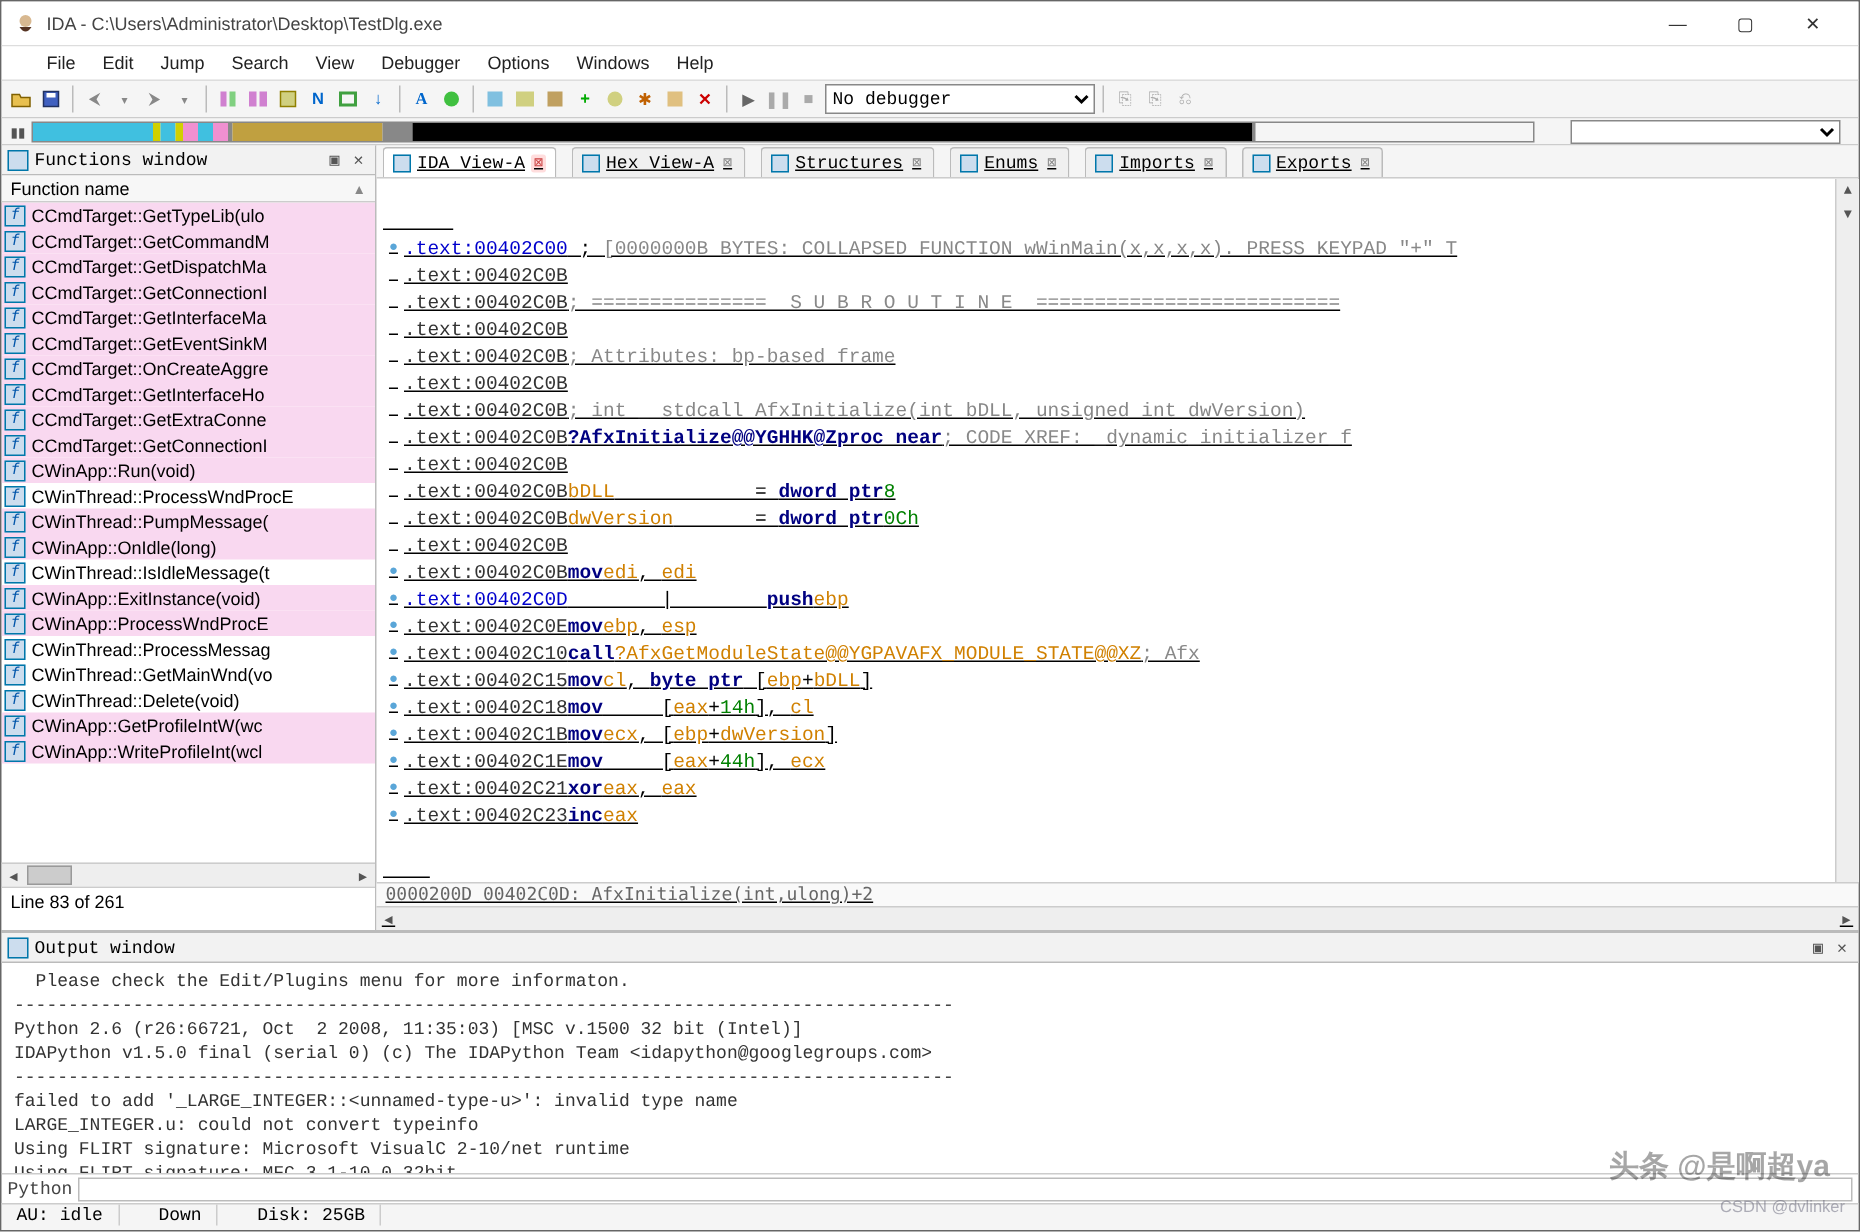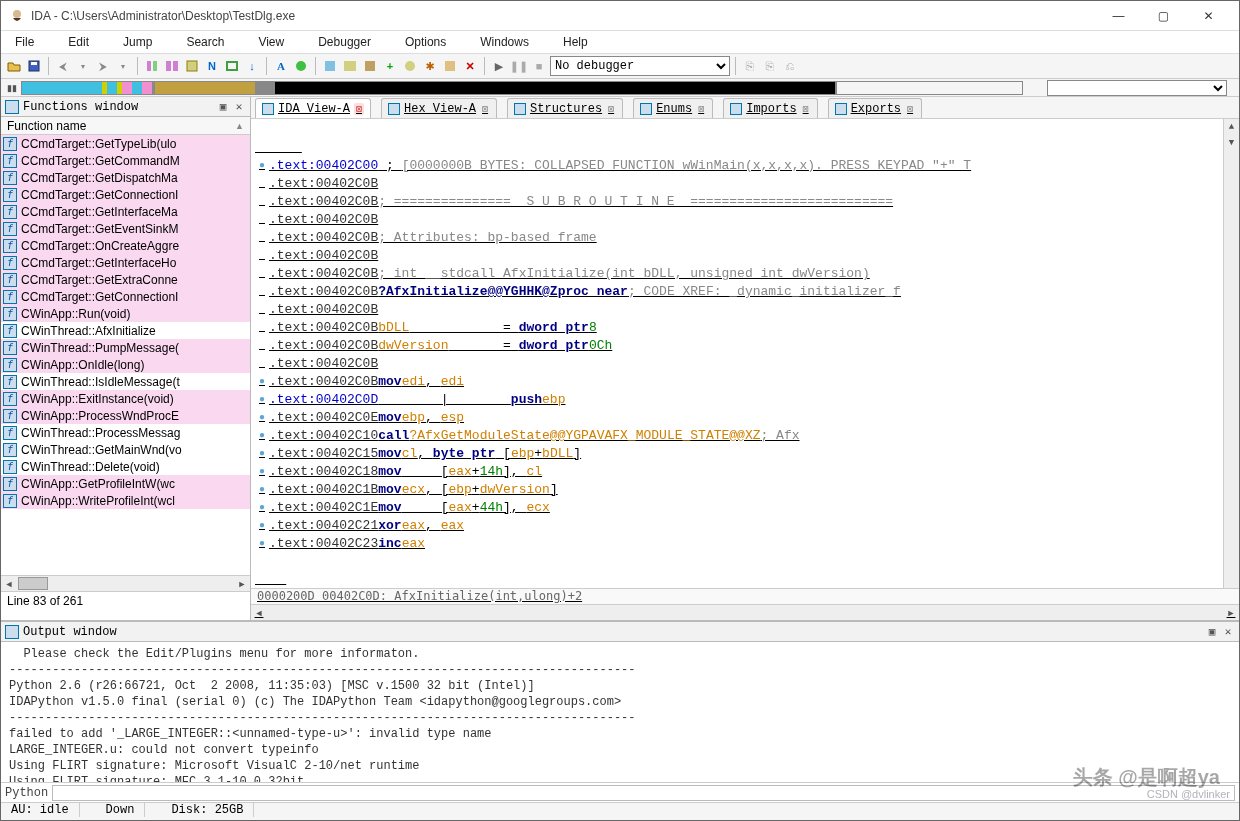--- a/index.html
+++ b/index.html
@@ -2,21 +2,21 @@
 <html><head>
 <meta charset="utf-8">
 <style>
 * { box-sizing: border-box; margin: 0; padding: 0; }
 body { font-family: "Segoe UI", Tahoma, sans-serif; font-size: 12px; background: #fff; width: 1240px; height: 821px; overflow: hidden; border: 1px solid #666; display: flex; flex-direction: column; }
 .titlebar { height: 30px; display: flex; align-items: center; padding: 0 8px; background: #fff; border-bottom: 1px solid #ddd; }
 .titlebar .icon { width: 16px; height: 16px; margin-right: 6px; }
 .titlebar .title { flex: 1; color: #444; font-size: 12px; }
 .winbtns { display: flex; }
 .winbtns div { width: 45px; height: 28px; display: flex; align-items: center; justify-content: center; color: #333; cursor: pointer; font-family: Arial; }
-.menubar { height: 22px; display: flex; align-items: center; padding: 0 6px; background: #fff; gap: 18px; }
+.menubar { height: 22px; display: flex; align-items: center; padding: 0 22px; background: #fff; gap: 2px; }
 .menubar span { padding: 2px 8px; color: #222; cursor: pointer; }
 .toolbar { height: 26px; background: #f5f5f5; border-top: 1px solid #ddd; border-bottom: 1px solid #ccc; display: flex; align-items: center; padding: 0 4px; gap: 2px; }
 .tbtn { width: 18px; height: 18px; border: 1px solid transparent; display: flex; align-items: center; justify-content: center; font-size: 11px; cursor:pointer; }
 .tsep { width: 1px; height: 18px; background: #bbb; margin: 0 3px; }
 .tbtn svg { width: 14px; height: 14px; }
 .debugger-select { margin-left: 0; height: 20px; font-size: 12px; width: 180px; border: 1px solid #888; background: #fff; font-family: "Courier New", monospace; }
 .navbar { height: 18px; background: #f5f5f5; border-bottom: 1px solid #ccc; display: flex; align-items: center; padding: 0 6px; }
 .navbar .segbar { flex: 1; height: 14px; display: flex; margin-right: 8px; border:1px solid #888; }
 .navbar .seg { height: 100%; }
 .navbar .combo { width: 180px; height: 16px; border: 1px solid #888; background: #fff; margin-right: 6px; }
@@ -58,21 +58,21 @@
 .hscroll2 .arrow{width:16px; display:flex; align-items:center; justify-content:center; font-size:9px; color:#555;}
 .hscroll2 .track{flex:1; position:relative;}
 .outputpanel { border-top: 2px solid #bbb; display: flex; flex-direction: column; }
 .outbody { height: 140px; overflow: auto; font-family: "Courier New", monospace; font-size: 12px; padding: 4px 8px; line-height: 16px; white-space: pre; color: #333; }
 .pyline { height: 20px; display: flex; align-items: center; border-top: 1px solid #ccc; padding: 0 4px; font-size: 12px; }
 .pyline .plabel { color: #444; margin-right: 4px; font-family:"Courier New",monospace;}
 .pyline input { flex: 1; border: 1px solid #bbb; height: 16px; font-size: 12px; padding: 0 2px; }
 .bottomstatus { height: 18px; display: flex; align-items: flex-start; font-family: "Courier New", monospace; font-size: 12px; background: #f5f5f5; border-top: 1px solid #ccc; gap: 16px; }
 .bottomstatus span { padding: 0 10px; border-right: 1px solid #ccc; }
 .watermark { position: absolute; right: 20px; bottom: 30px; font-size: 20px; color: rgba(0,0,0,0.35); font-weight:bold; pointer-events:none;}
-.watermark2 { position: absolute; right: 10px; bottom: 21px; font-size: 11px; color: rgba(100,100,120,0.5); pointer-events:none;}
+.watermark2 { position: absolute; right: 10px; bottom: 10px; font-size: 11px; color: rgba(100,100,120,0.5); pointer-events:none;}
 </style>
 </head>
 <body>
 
 <div class="titlebar">
   <svg class="icon" viewBox="0 0 16 16">
       <circle cx="8" cy="6" r="4" fill="#d8b890"></circle>
       <path d="M4 10 Q8 16 12 10" fill="#553322"></path>
     </svg>
   <div class="title">IDA - C:\Users\Administrator\Desktop\TestDlg.exe</div>
@@ -257,21 +257,21 @@
         <div class="frow pink">
           <div class="ficon">f</div>
           <span>CCmdTarget::GetConnectionI</span>
         </div>
         <div class="frow pink">
           <div class="ficon">f</div>
           <span>CWinApp::Run(void)</span>
         </div>
         <div class="frow">
           <div class="ficon">f</div>
-          <span>CWinThread::AfxInitialize</span>
+          <span>CWinThread::ProcessWndProcE</span>
         </div>
         <div class="frow pink">
           <div class="ficon">f</div>
           <span>CWinThread::PumpMessage(</span>
         </div>
         <div class="frow pink">
           <div class="ficon">f</div>
           <span>CWinApp::OnIdle(long)</span>
         </div>
         <div class="frow">

